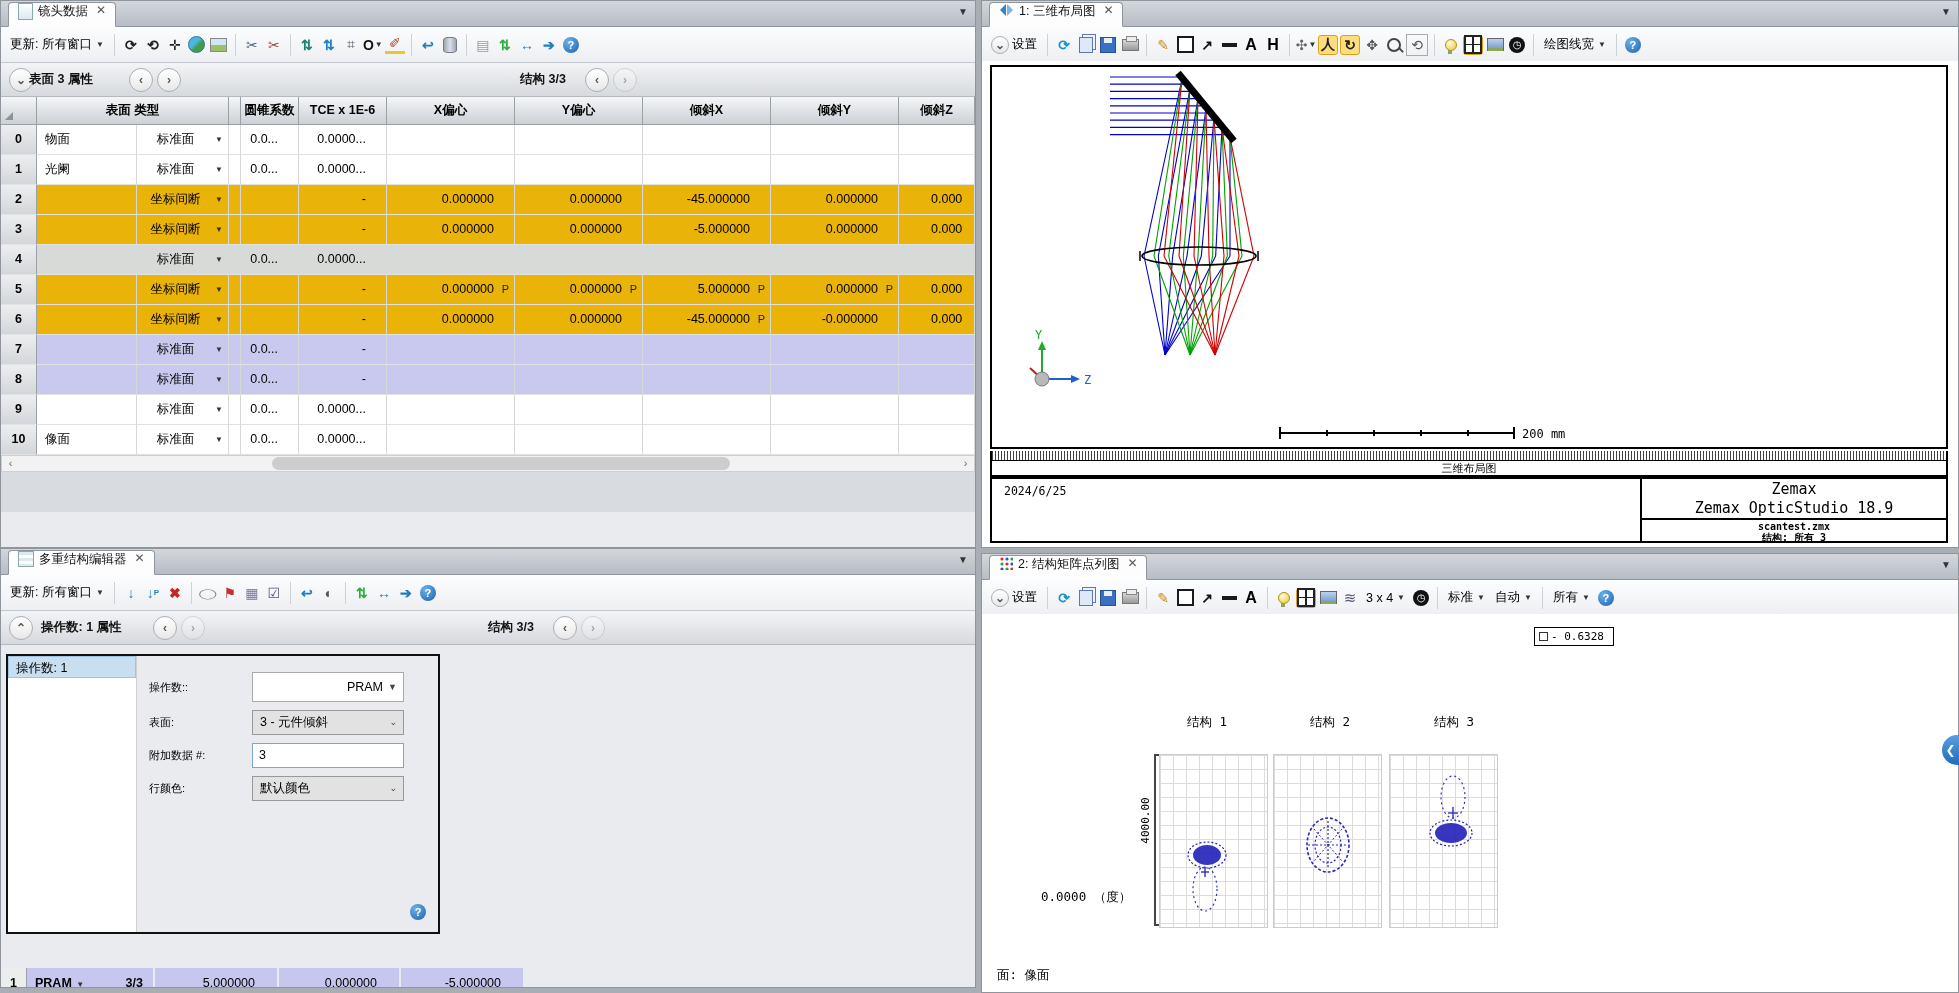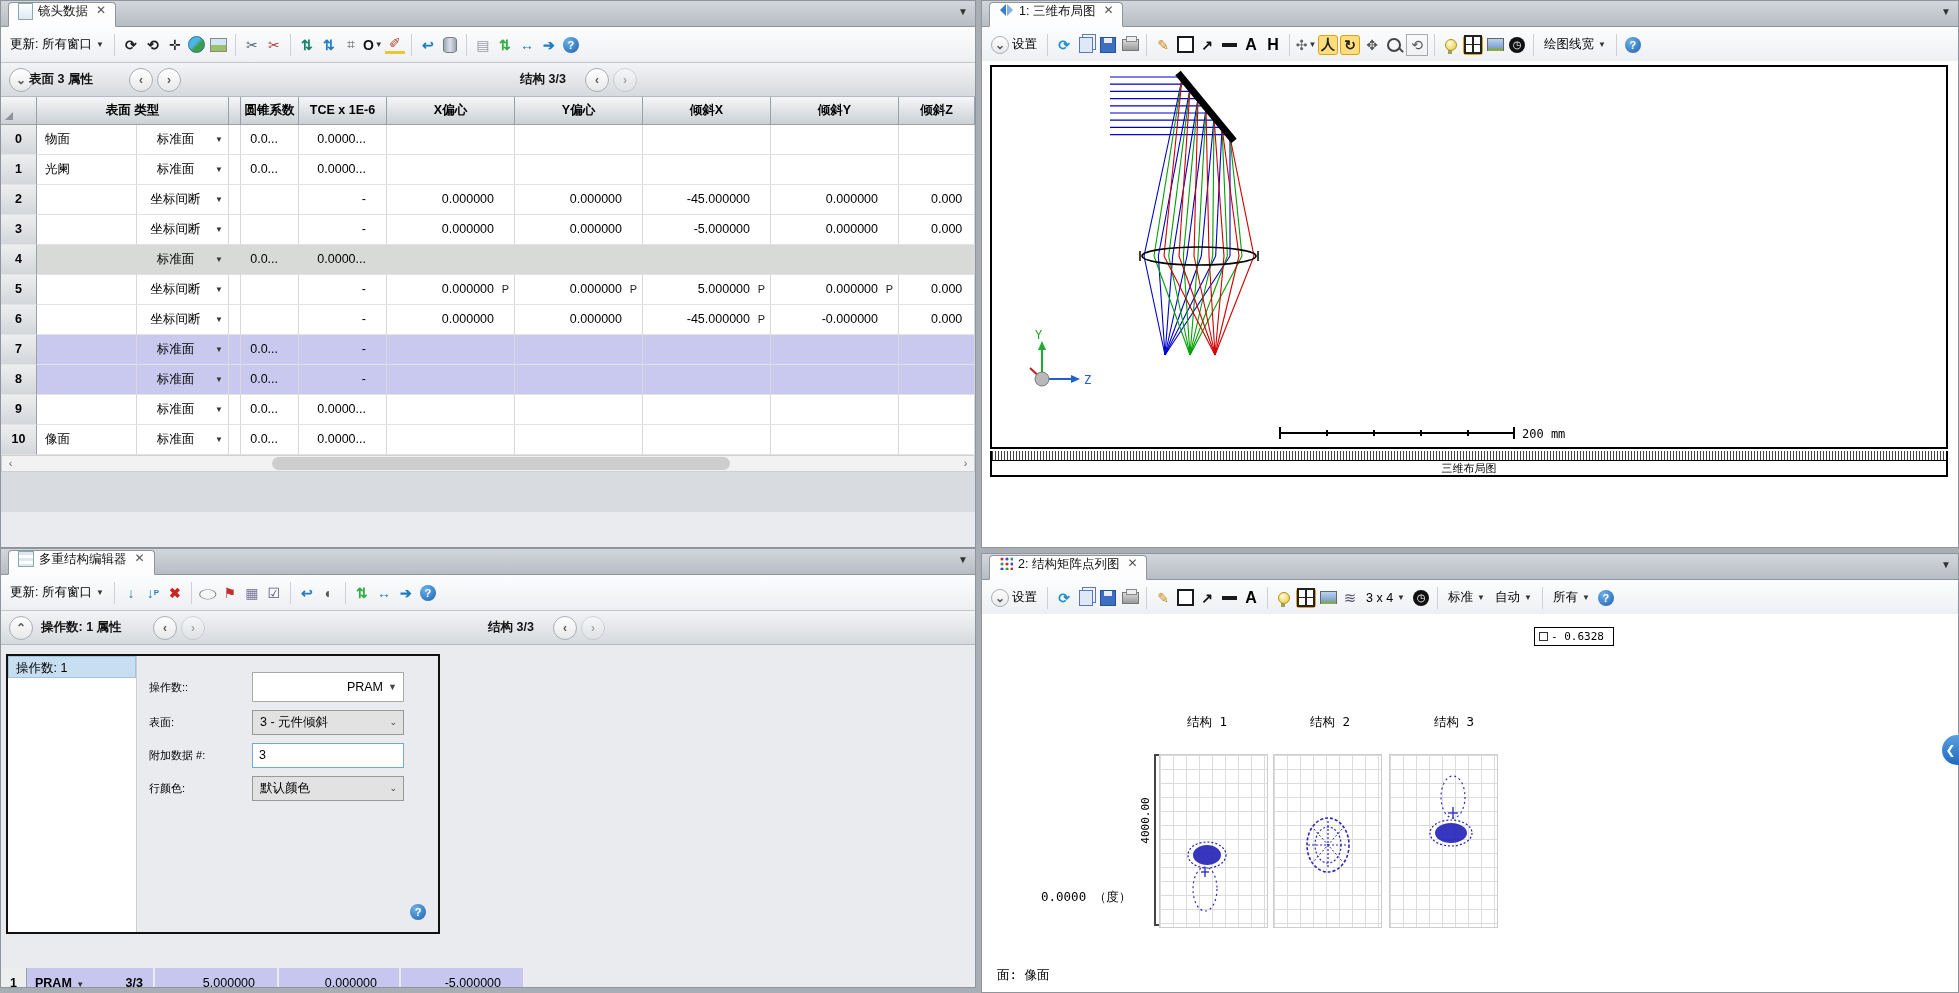--- a/index.html
+++ b/index.html
@@ -41,21 +41,21 @@
   .circ{width:22px;height:22px;border-radius:50%;background:linear-gradient(#fff,#e8e8e8);border:1px solid #a8aeb6;display:inline-flex;align-items:center;justify-content:center;color:#555;font-weight:bold;font-size:12px;position:absolute;top:5px;}
   .circ.dim{opacity:.45;}
   .pb-text{position:absolute;top:8px;}
   
   .lgrid{display:grid;grid-template-columns:36px 100px 92px 12px 58px 88px 128px 128px 128px 128px 1fr;}
   .hcell{background:linear-gradient(#f5f6f7,#ccd0d5);border-right:1px solid #9aa0a8;border-bottom:1px solid #9aa0a8;font-weight:bold;text-align:center;line-height:27px;height:28px;font-size:12.5px;overflow:hidden;white-space:nowrap;box-sizing:border-box;}
   .corner{position:relative;}
   .corner:after{content:"";position:absolute;left:4px;bottom:4px;border-left:8px solid transparent;border-bottom:8px solid #8d939b;}
   .trow .cell{height:30px;border-right:1px solid #d8d8d8;border-bottom:1px solid #e2e2e2;line-height:29px;font-size:12.5px;position:relative;overflow:hidden;white-space:nowrap;box-sizing:border-box;}
   .idxcell{background:linear-gradient(#edeeef,#d3d6da)!important;border-right:1px solid #9aa0a8!important;font-weight:bold;text-align:center;}
-  .bg-white{background:#fff;} .bg-pink{background:#ffffff;} .bg-gray{background:#d7dad7;} .bg-lav{background:#c9c9ef;}
+  .bg-white{background:#fff;} .bg-pink{background:#eab308;} .bg-gray{background:#d7dad7;} .bg-lav{background:#c9c9ef;}
   .namecell{padding-left:8px;text-align:left;}
   .typecell{text-align:center;padding-right:14px;}
   .typecell .dd{position:absolute;right:5px;top:0;font-size:8px;color:#333;}
   .numcell{text-align:right;padding-right:20px;}
   .pflag{position:absolute;right:5px;top:0;font-size:11px;color:#222;}
   .clipcell{text-align:left;padding-left:32px;}
   .hscroll{height:17px;background:#f2f2f2;border:1px solid #cfcfcf;position:relative;box-sizing:border-box;}
   .hscroll .thumb{position:absolute;left:270px;width:458px;top:1px;bottom:1px;background:#cdcdcd;border-radius:8px;}
   .hscroll .arr{position:absolute;top:0;width:17px;height:15px;color:#666;font-size:11px;text-align:center;line-height:15px;}
   .fill{background:#d8dbdf;}
@@ -479,20 +479,33 @@
             <line x1="335" y1="363" x2="335" y2="369"></line>
               <line x1="382" y1="363" x2="382" y2="369"></line>
             <line x1="429" y1="363" x2="429" y2="369"></line>
               <line x1="476" y1="363" x2="476" y2="369"></line>
           </g>
           <text x="530" y="371" font-size="12" font-family="DejaVu Sans Mono, monospace">200 mm</text>
         </svg>
       </div>
       <div class="hatch"></div>
       <div class="capt">三维布局图</div>
+      <div class="infobox">
+        <div class="datecell">2024/6/25</div>
+        <div>
+          <div class="brand">
+            <div>Zemax</div>
+            <div>Zemax OpticStudio 18.9</div>
+          </div>
+          <div class="fileinfo">
+            <div>scantest.zmx</div>
+            <div>结构: 所有 3</div>
+          </div>
+        </div>
+      </div>
     </div>
   </div>
 
   <div class="panel" style="left:0;top:548px;width:976px;height:440px;">
     <div class="tabbar">
       <div class="tab">
         <span class="tbi" style="width:14px;height:14px;border:1px solid #8aa;background:repeating-linear-gradient(#dce8f2 0 3px,#fff 3px 6px);"></span>
         <span>多重结构编辑器</span>
         <span class="close">✕</span>
       </div>

